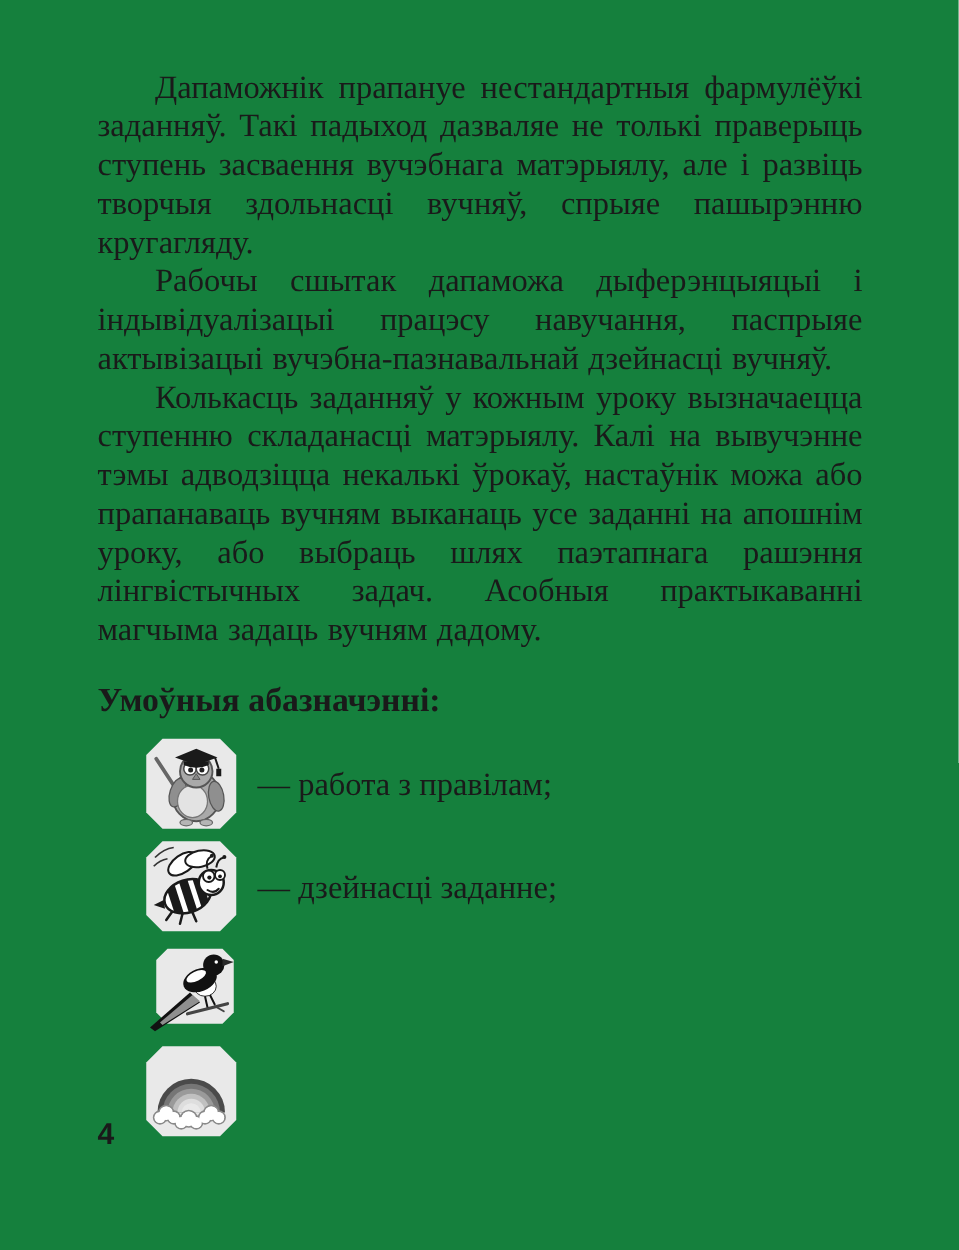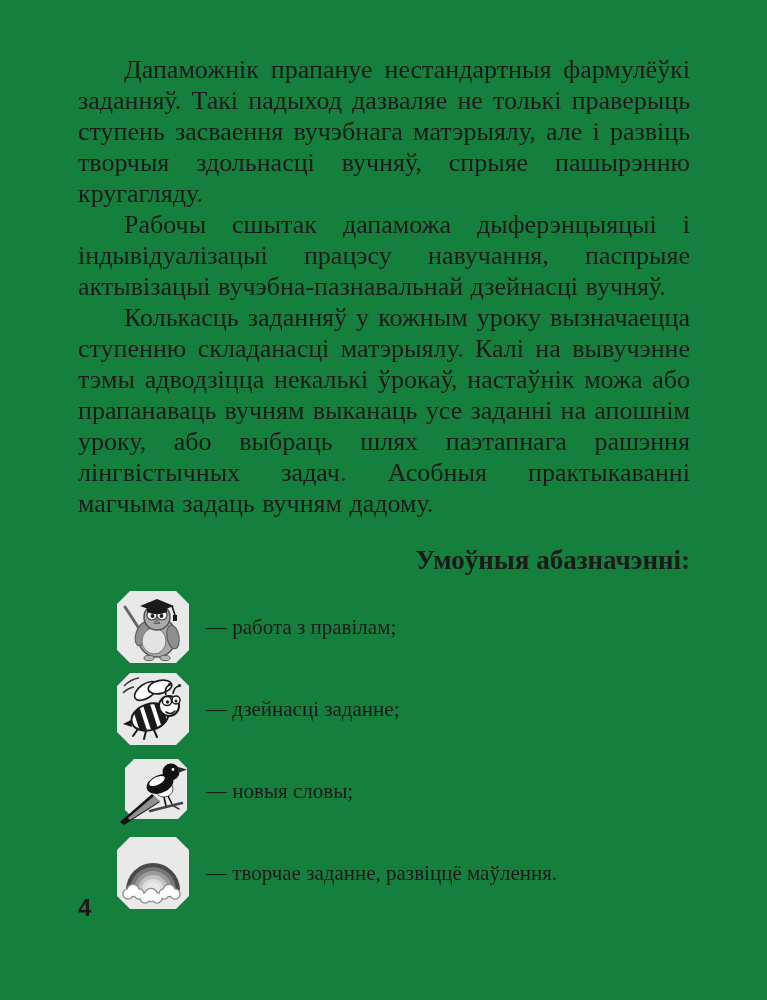--- a/index.html
+++ b/index.html
@@ -22,35 +22,35 @@
     text-align: justify;
     text-indent: 46px;
     hyphens: auto;
     -webkit-hyphens: auto;
     word-spacing: 1px;
   }
   .legend-heading {
     margin: 26px 0 14px 0;
     font-size: 27px;
     font-weight: bold;
-    text-align: right;
+    text-align: left;
     text-indent: 0;
   }
   .legend { margin-left: 38px; }
   .legend-row {
     display: flex;
     align-items: center;
     gap: 16px;
     height: 74px;
     margin-bottom: 8px;
   }
   .icon-box { width: 74px; height: 74px; flex: 0 0 74px; }
   .icon-box svg { display: block; overflow: visible; }
   .legend-label {
-    font-size: 21px;
+    font-size: 26px;
     line-height: 31px;
     white-space: nowrap;
   }
   .page-number {
     position: absolute;
     left: 78px;
     top: 894px;
     font-family: "Liberation Sans", sans-serif;
     font-weight: bold;
     font-size: 24px;
@@ -148,21 +148,20 @@
             <ellipse cx="48" cy="35" rx="9" ry="8" fill="#ffffff" stroke="#333" stroke-width="0.8"></ellipse>
             <ellipse cx="44" cy="30" rx="14" ry="9" fill="#111111" transform="rotate(-22 44 30)"></ellipse>
             <circle cx="55" cy="18" r="8.5" fill="#111111"></circle>
             <polygon points="62,13 71,15.5 62,19" fill="#2a2a2a"></polygon>
             <circle cx="57" cy="15.5" r="1.4" fill="#ffffff"></circle>
             <ellipse cx="41" cy="27" rx="8.5" ry="3.8" fill="#ffffff" transform="rotate(-26 41 27)"></ellipse>
             <line x1="48" y1="43" x2="50" y2="52" stroke="#111" stroke-width="1.6"></line>
             <line x1="52" y1="42" x2="56" y2="50" stroke="#111" stroke-width="1.6"></line>
           </svg>
         </span>
-        <span class="legend-label">— новыя словы;</span>
       </div>
 
       <div class="legend-row">
         <span class="icon-box">
           <svg width="74" height="74" viewBox="0 0 74 74">
             <polygon points="14,1 60,1 73,14 73,60 60,73 14,73 1,60 1,14" fill="#e9e9e9"></polygon>
             <path d="M10,54 A27,27 0 0 1 64,54 Z" fill="#4a4a4a"></path>
             <path d="M14,54 A23,23 0 0 1 60,54 Z" fill="#767676"></path>
             <path d="M18,54 A19,19 0 0 1 56,54 Z" fill="#9a9a9a"></path>
             <path d="M22,54 A15,15 0 0 1 52,54 Z" fill="#c0c0c0"></path>
@@ -185,20 +184,19 @@
                 <circle cx="23" cy="58" r="4.4"></circle>
               <circle cx="29" cy="62" r="4.4"></circle>
                 <circle cx="35" cy="59" r="5.9"></circle>
                 <circle cx="41" cy="62" r="4.4"></circle>
               <circle cx="48" cy="58" r="4.4"></circle>
                 <circle cx="53" cy="54.5" r="5.4"></circle>
                 <circle cx="59" cy="58" r="4.4"></circle>
             </g>
           </svg>
         </span>
-        <span class="legend-label">— творчае заданне, развіццё маўлення.</span>
       </div>
 
     </div>
   </div>
 
   <div class="page-number">4</div>
 </div>
 
 </body></html>

